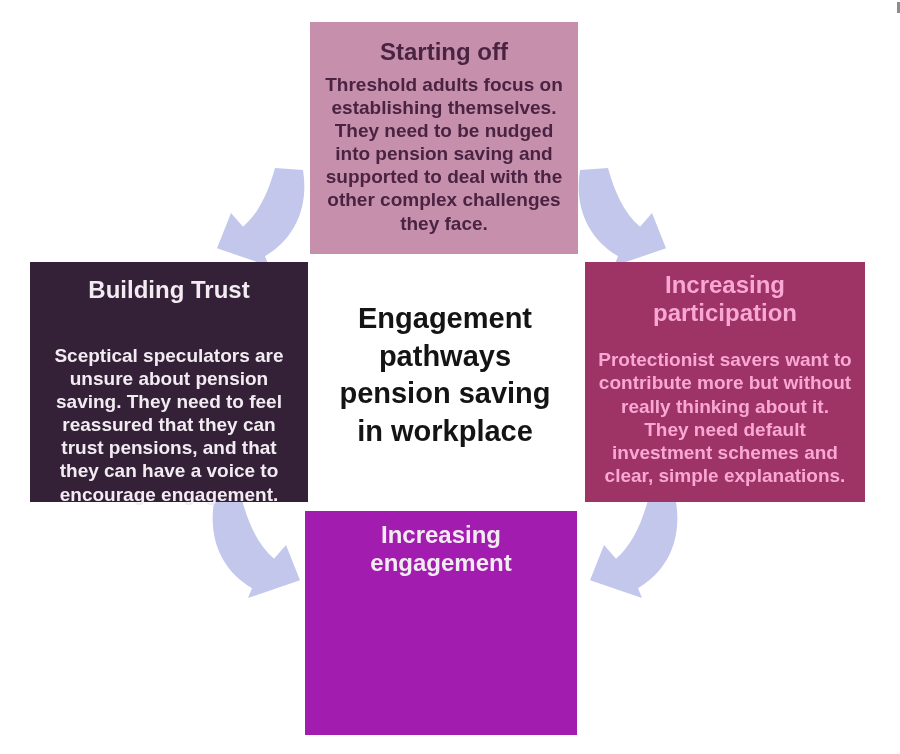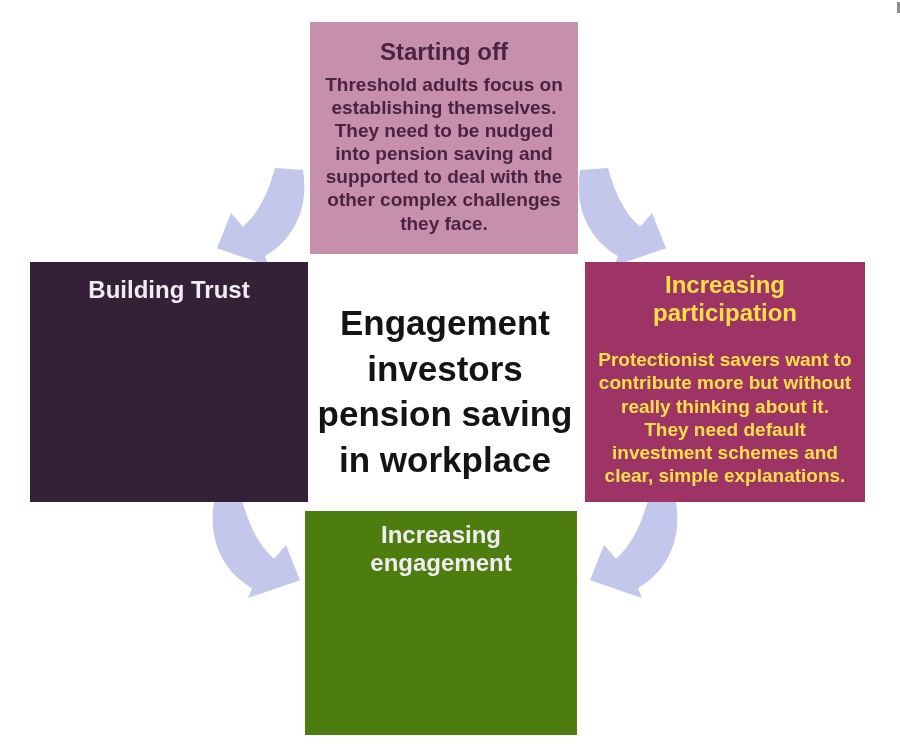--- a/index.html
+++ b/index.html
@@ -41,21 +41,21 @@
   .box-bottom h2 { margin-bottom: 18px; }
 
   .center-title {
     position: absolute;
     z-index: 2;
     left: 313px;
     top: 300px;
     width: 264px;
     text-align: center;
     font-weight: bold;
-    font-size: 35px;
+    font-size: 29px;
     line-height: 1.3;
     color: #141414;
   }
   .center-title span { display: block; }
 
   .arrow {
     position: absolute;
     z-index: 1;
     width: 100px;
     height: 98px;
@@ -102,33 +102,34 @@
     </svg>
   </div>
 
   <div class="box box-top" style="background-color: rgb(198, 144, 172); color: rgb(74, 35, 66);">
     <h2>Starting off</h2>
     <p>Threshold adults focus on establishing themselves. They need to be nudged into pension saving and supported to deal with the other complex challenges they face.</p>
   </div>
 
   <div class="box box-left" style="background-color: rgb(52, 32, 55); color: rgb(242, 236, 242);">
     <h2>Building Trust</h2>
+    <p>Sceptical speculators are unsure about pension saving. They need to feel reassured that they can trust pensions, and that they can have a voice to encourage engagement.</p>
   </div>
 
-  <div class="box box-right" style="background-color: rgb(158, 51, 102); color: #fde047;">
+  <div class="box box-right" style="background-color: rgb(158, 51, 102); color: #f9a8d4;">
     <h2>Increasing participation</h2>
     <p>Protectionist savers want to contribute more but without really thinking about it. They need default investment schemes and clear, simple explanations.</p>
   </div>
 
-  <div class="box box-bottom" style="background-color: #4d7c0f; color: rgb(242, 236, 242);">
+  <div class="box box-bottom" style="background-color: #a21caf; color: rgb(242, 236, 242);">
     <h2>Increasing engagement</h2>
   </div>
 
   <div class="center-title">
     <span>Engagement</span>
-    <span>investors</span>
+    <span>pathways</span>
     <span>pension saving</span>
     <span>in workplace</span>
   </div>
 
   <div class="corner-artifact"></div>
 
 </div>
 
 </body></html>

